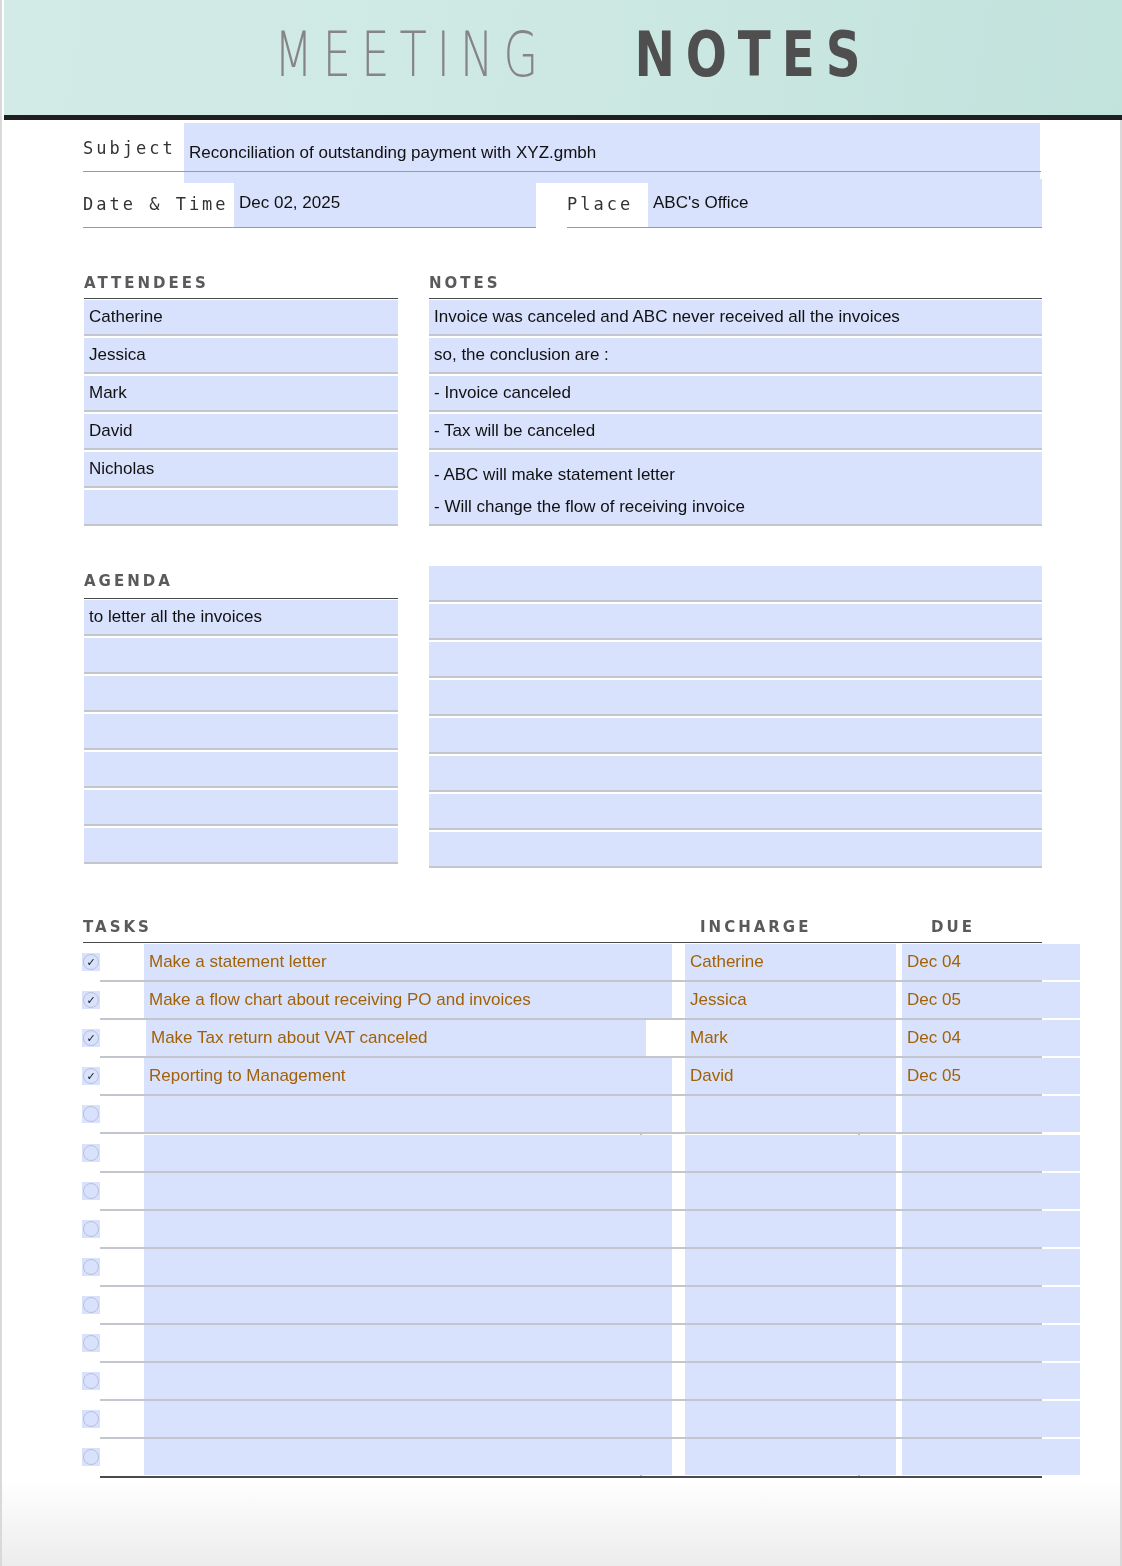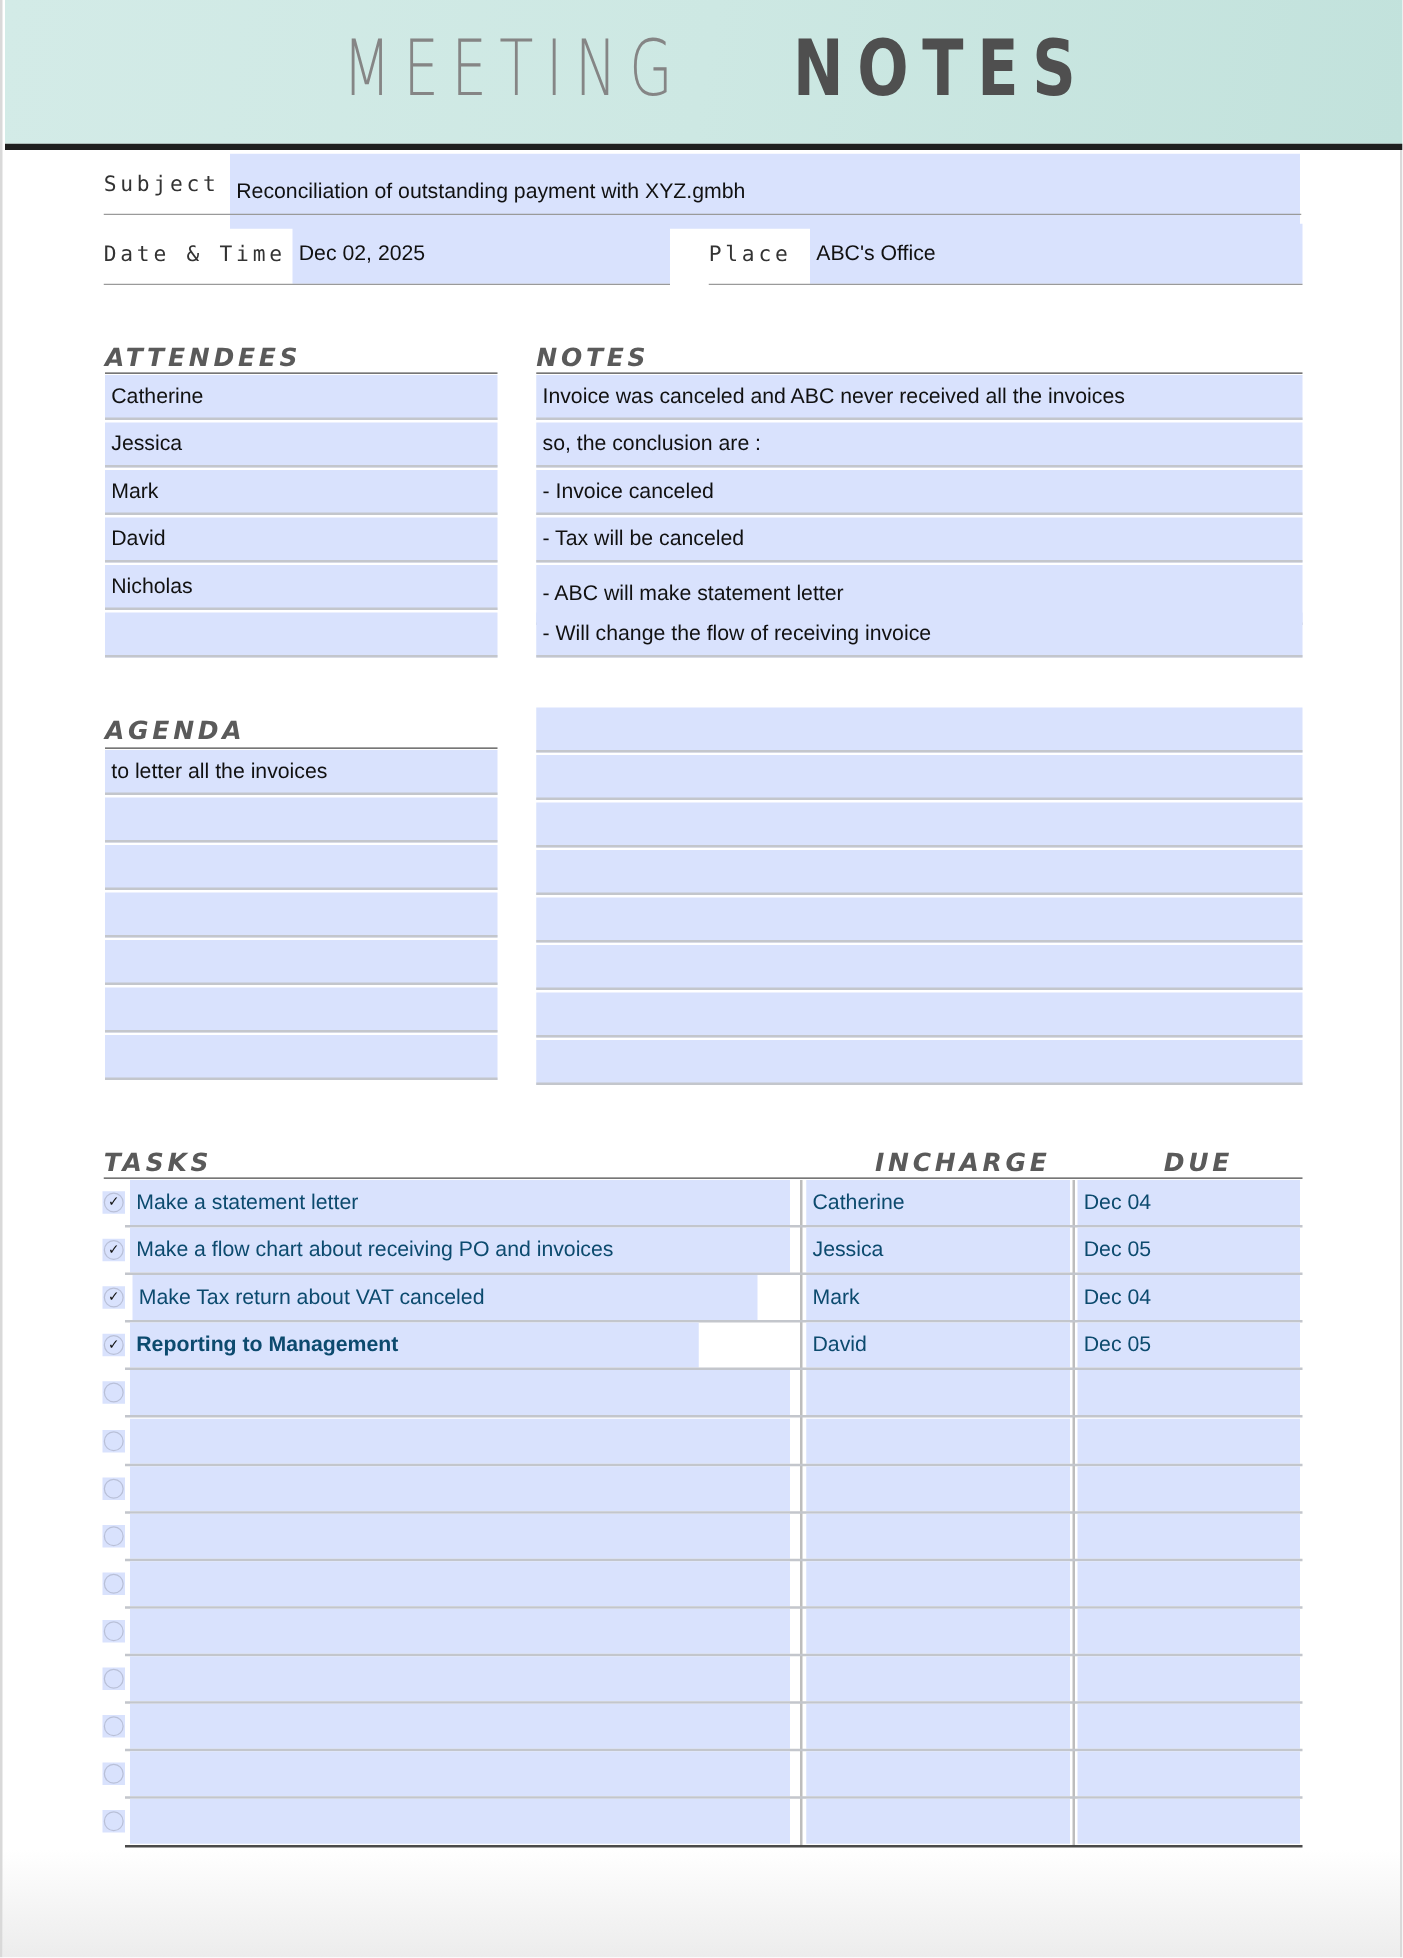--- a/index.html
+++ b/index.html
@@ -16,33 +16,33 @@
   .title .light { color: #858585; font-weight: 200; transform: scaleX(0.72); display:inline-block; }
   .title .bold { color: #4f4f4f; font-weight: bold; display:inline-block; transform: scaleX(0.78); }
 
   .lbl { position: absolute; font-family: "DejaVu Sans Mono", monospace; font-size: 17px; color: #333;
          letter-spacing: 3px; }
   .field { position: absolute; background: #d9e2fd; font-size: 17px; color: #111; padding-left: 5px;
            display: flex; align-items: center; }
   .uline { position: absolute; height: 1px; background: #9a9a9a; }
 
   .sec-title { position: absolute; font-family: "DejaVu Sans", sans-serif; font-weight: bold;
-               font-size: 20px; letter-spacing: 3px; color: #5a5a5a; font-style: italic; }
+               font-size: 15px; letter-spacing: 3px; color: #5a5a5a; }
   .sec-rule { position: absolute; height: 1px; background: #4a4a4a; }
 
   .rows { position: absolute; }
   .row { position: absolute; left: 0; right: 0; height: 36px; background: #d9e2fd;
          border-bottom: 2px solid #c3c6cc; font-size: 17px; color: #111; display: flex; align-items: center;
          padding-left: 5px; white-space: nowrap; overflow: hidden; }
 
   .task-check { position: absolute; width: 18px; height: 18px; background: #d9e2fd; }
   .task-check .circ { position: absolute; left: 1px; top: 1px; width: 16px; height: 16px; border-radius: 50%;
                       border: 1px solid #b9c0d8; font-size: 11px; line-height: 14px; text-align: center; color: #111; }
-  .cell { position: absolute; background: #d9e2fd; height: 36px; font-size: 17px; color: #0c4a6e;
-          display: flex; align-items: center; padding-left: 5px; white-space: nowrap; }
+  .cell { position: absolute; background: #d9e2fd; height: 36px; font-size: 17px; color: #a16207;
+          display: flex; align-items: center; padding-left: 5px; white-space: nowrap; margin-left: 40px; }
   .hline { position: absolute; height: 2px; background: #c3c6cc; }
   .vline { position: absolute; width: 2px; background: #bdbdbd; }
 
   .footer { position: absolute; left: 0; right: 0; top: 1511px; text-align: center;
             font-family: "DejaVu Sans", sans-serif; font-size: 9px; letter-spacing: 1px; font-weight: bold; }
   .footer .by { color: #8a8a8a; margin-right: 8px; }
   .footer .brand { color: #222; }
 </style>
 </head>
 <body>
@@ -136,21 +136,21 @@
       <div class="task-check" style="left: 80px; top: 1029px;">
         <div class="circ">✓</div>
       </div>
       <div class="cell" style="left: 104px; top: 1020px; width: 500px;">Make Tax return about VAT canceled</div>
       <div class="cell" style="left: 643px; top: 1020px; width: 211px;">Mark</div>
       <div class="cell" style="left: 860px; top: 1020px; width: 178px;">Dec 04</div>
       <div class="hline" style="left: 98px; top: 1056px; width: 942px;"></div>
       <div class="task-check" style="left: 80px; top: 1067px;">
         <div class="circ">✓</div>
       </div>
-      <div class="cell" style="left: 102px; top: 1058px; width: 455px; font-weight: bold;">Reporting to Management</div>
+      <div class="cell" style="left: 102px; top: 1058px; width: 528px;">Reporting to Management</div>
       <div class="cell" style="left: 643px; top: 1058px; width: 211px;">David</div>
       <div class="cell" style="left: 860px; top: 1058px; width: 178px;">Dec 05</div>
       <div class="hline" style="left: 98px; top: 1094px; width: 942px;"></div>
       <div class="task-check" style="left: 80px; top: 1105px;">
         <div class="circ"></div>
       </div>
       <div class="cell" style="left: 102px; top: 1096px; width: 528px;"></div>
       <div class="cell" style="left: 643px; top: 1096px; width: 211px;"></div>
       <div class="cell" style="left: 860px; top: 1096px; width: 178px;"></div>
       <div class="hline" style="left: 98px; top: 1132px; width: 942px;"></div>

